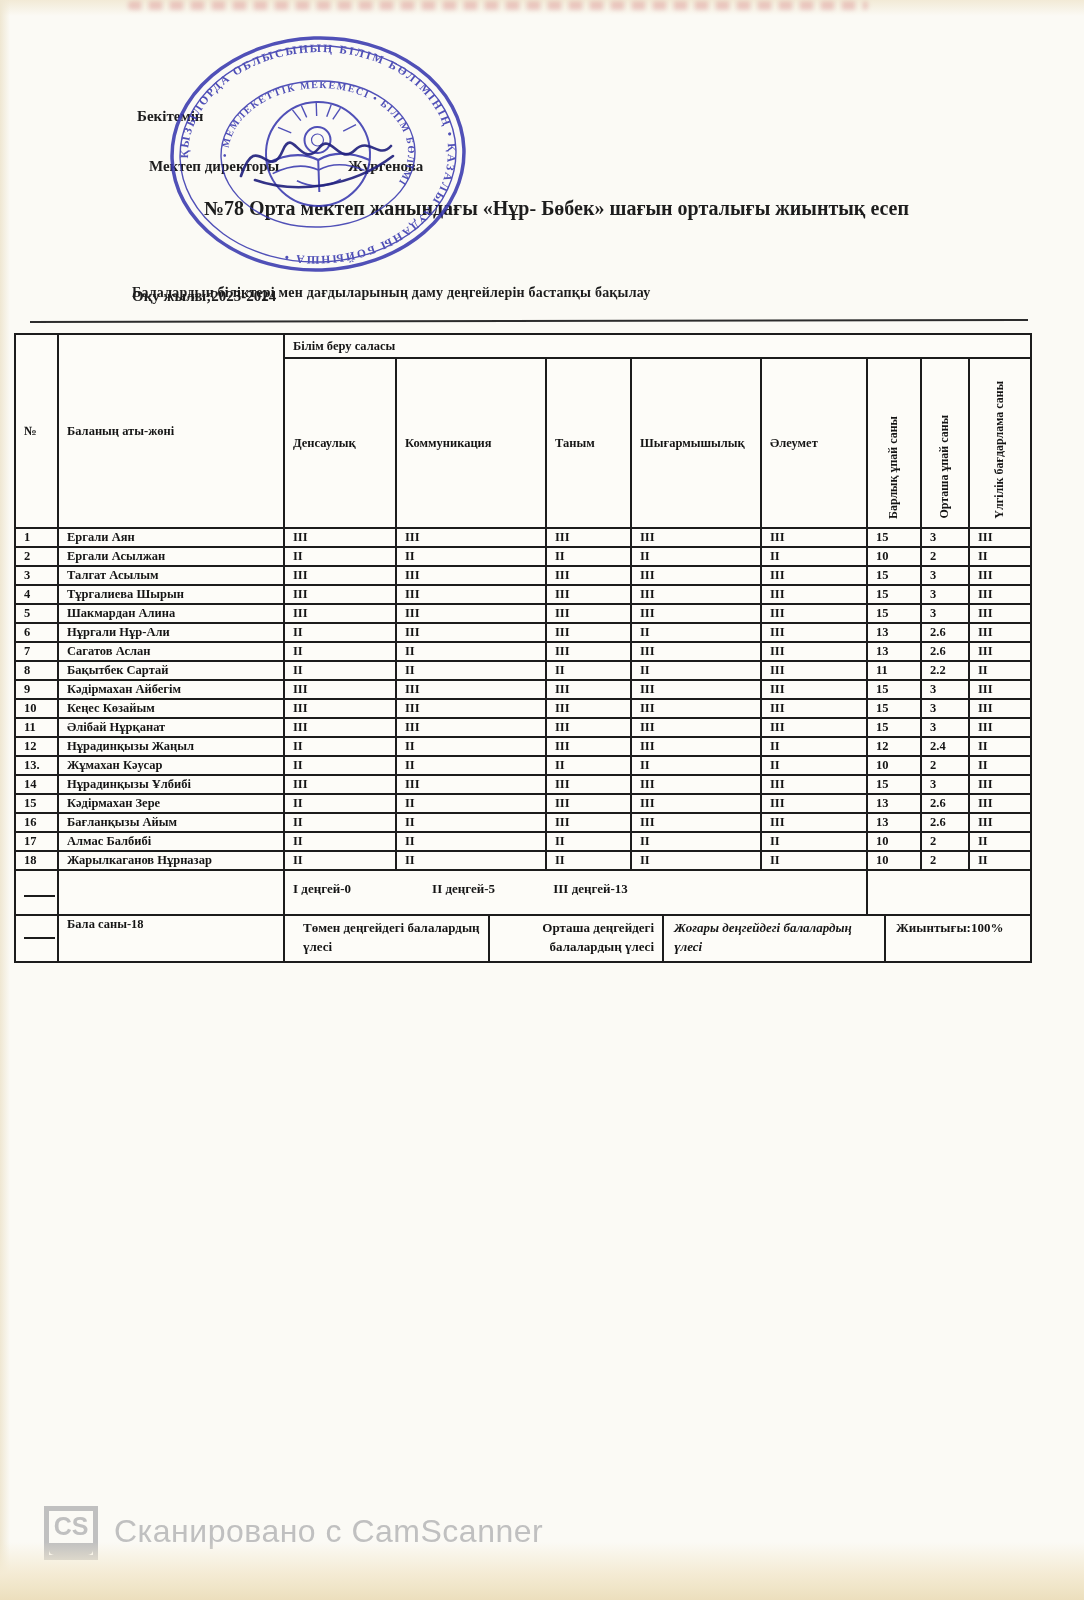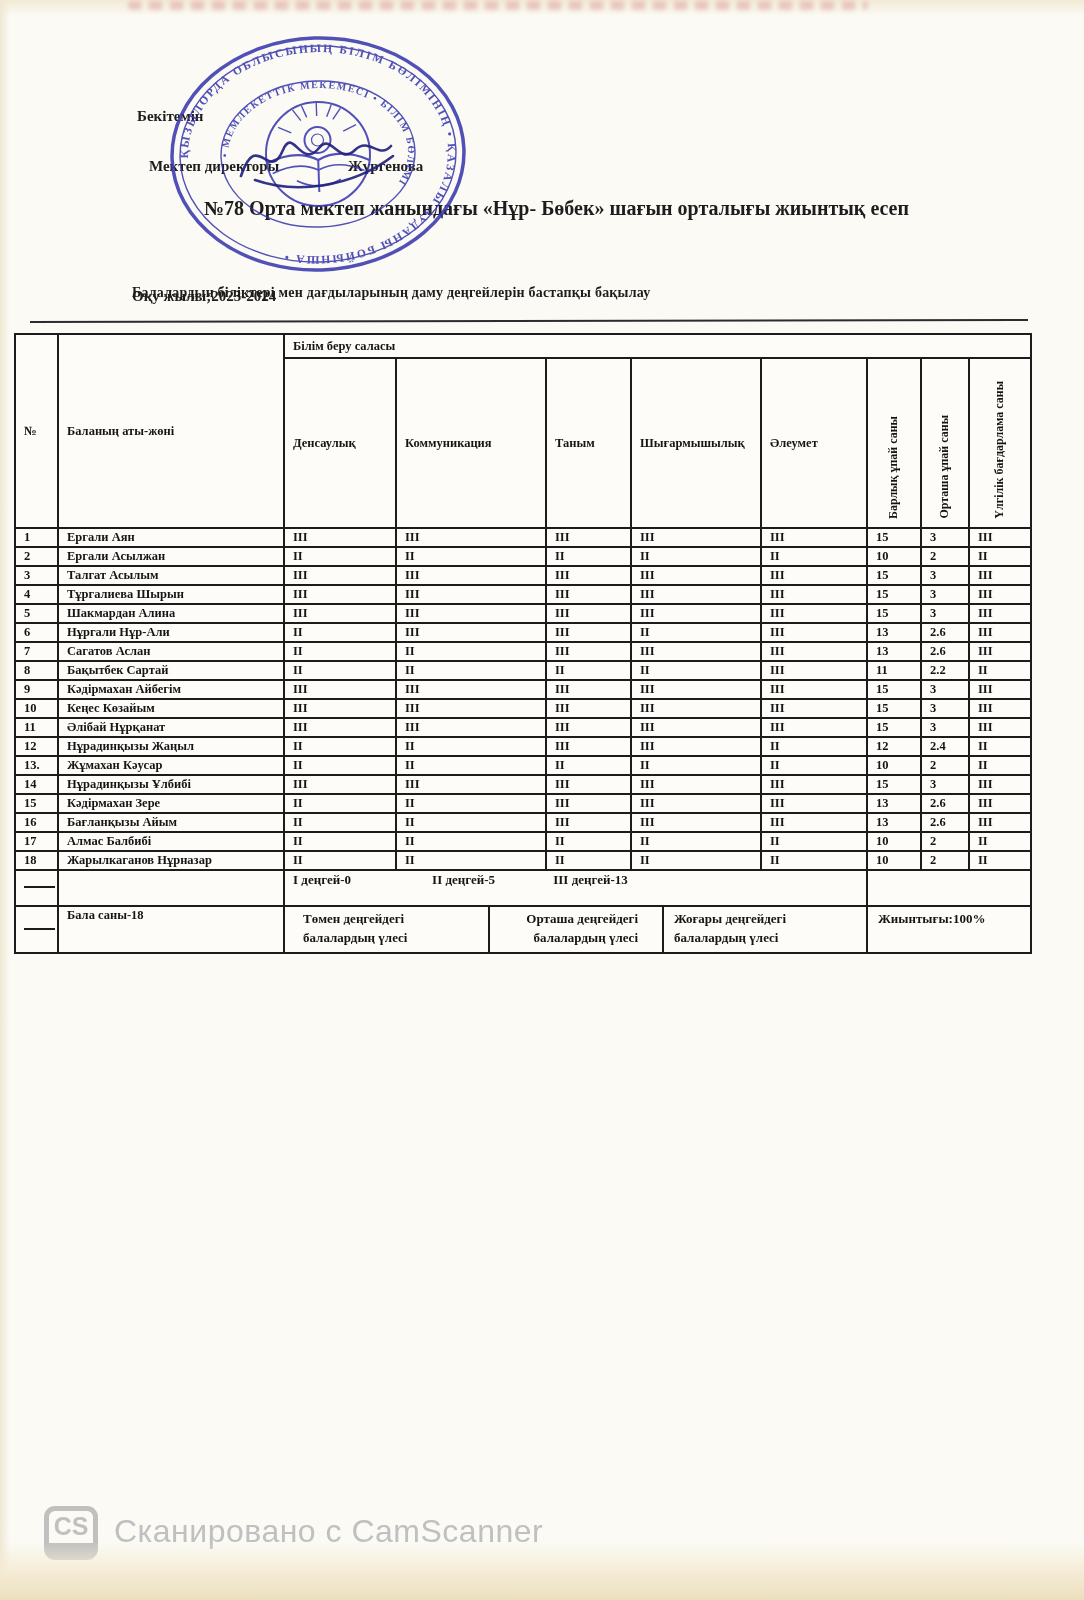--- a/index.html
+++ b/index.html
@@ -43,34 +43,34 @@
   th.rot{position:relative;padding:0;}
   th.rot .v{
     position:absolute;bottom:8px;left:50%;transform:translateX(-50%) rotate(180deg);
     writing-mode:vertical-rl;font-size:12px;line-height:1.15;max-height:150px;white-space:normal;text-align:left;}
   tbody td{height:17px;line-height:17px;}
   td.name-cell{padding-left:16px;}
   
   td.split-col{padding:0;}
   td.split-col .half{height:50%;box-sizing:border-box;}
   td.split-col .half:first-child{border-bottom:2px solid #1c1c1c;}
-  tr.level-row td{height:34px;vertical-align:top;padding-top:0;}
+  tr.level-row td{height:34px;vertical-align:top;padding-top:9px;}
   tr.level-row .lv{display:inline-block;font-size:13px;}
   tr.level-row .lv2{margin-left:78px;}
   tr.level-row .lv3{margin-left:55px;}
   tr.final-row td{height:45px;vertical-align:top;}
   td.flex-wrap{padding:0;}
   .final-flex{display:flex;height:100%;}
-  .final-flex .fcell{box-sizing:border-box;border-left:2px solid #1c1c1c;padding:3px 24px 0 10px;
+  .final-flex .fcell{box-sizing:border-box;border-left:2px solid #1c1c1c;padding:3px 8px 0 10px;
     font-size:13px;font-weight:bold;white-space:normal;line-height:1.45;}
   .final-flex .fcell:first-child{border-left:none;}
-  .fc1{width:195px;} .fc2{width:174px;text-align:right;} .fc3{width:204px;} .fc4{flex:1;}
+  .fc1{width:195px;} .fc2{width:174px;text-align:right;} .fc3{width:222px;font-style:italic;} .fc4{flex:1;}
   
   .cs-logo{position:absolute;left:44px;top:1506px;width:54px;height:54px;border:5px solid #c0c0c0;
-    border-radius:11px;box-sizing:border-box;}
+    border-radius:0;box-sizing:border-box;}
   .cs-logo .cs-txt{position:absolute;top:1px;left:0;right:0;text-align:center;
     font-family:"Liberation Sans",sans-serif;font-weight:bold;font-size:25px;color:#c0c0c0;}
   .cs-logo .cs-bar{position:absolute;bottom:0;left:0;right:0;height:12px;background:#c0c0c0;
     border-radius:0 0 5px 5px;}
   .footer-text{position:absolute;left:114px;top:1513px;font-family:"Liberation Sans",sans-serif;
     font-size:32px;color:#c0c0c0;letter-spacing:.5px;}
 </style>
 </head>
 <body>
 

